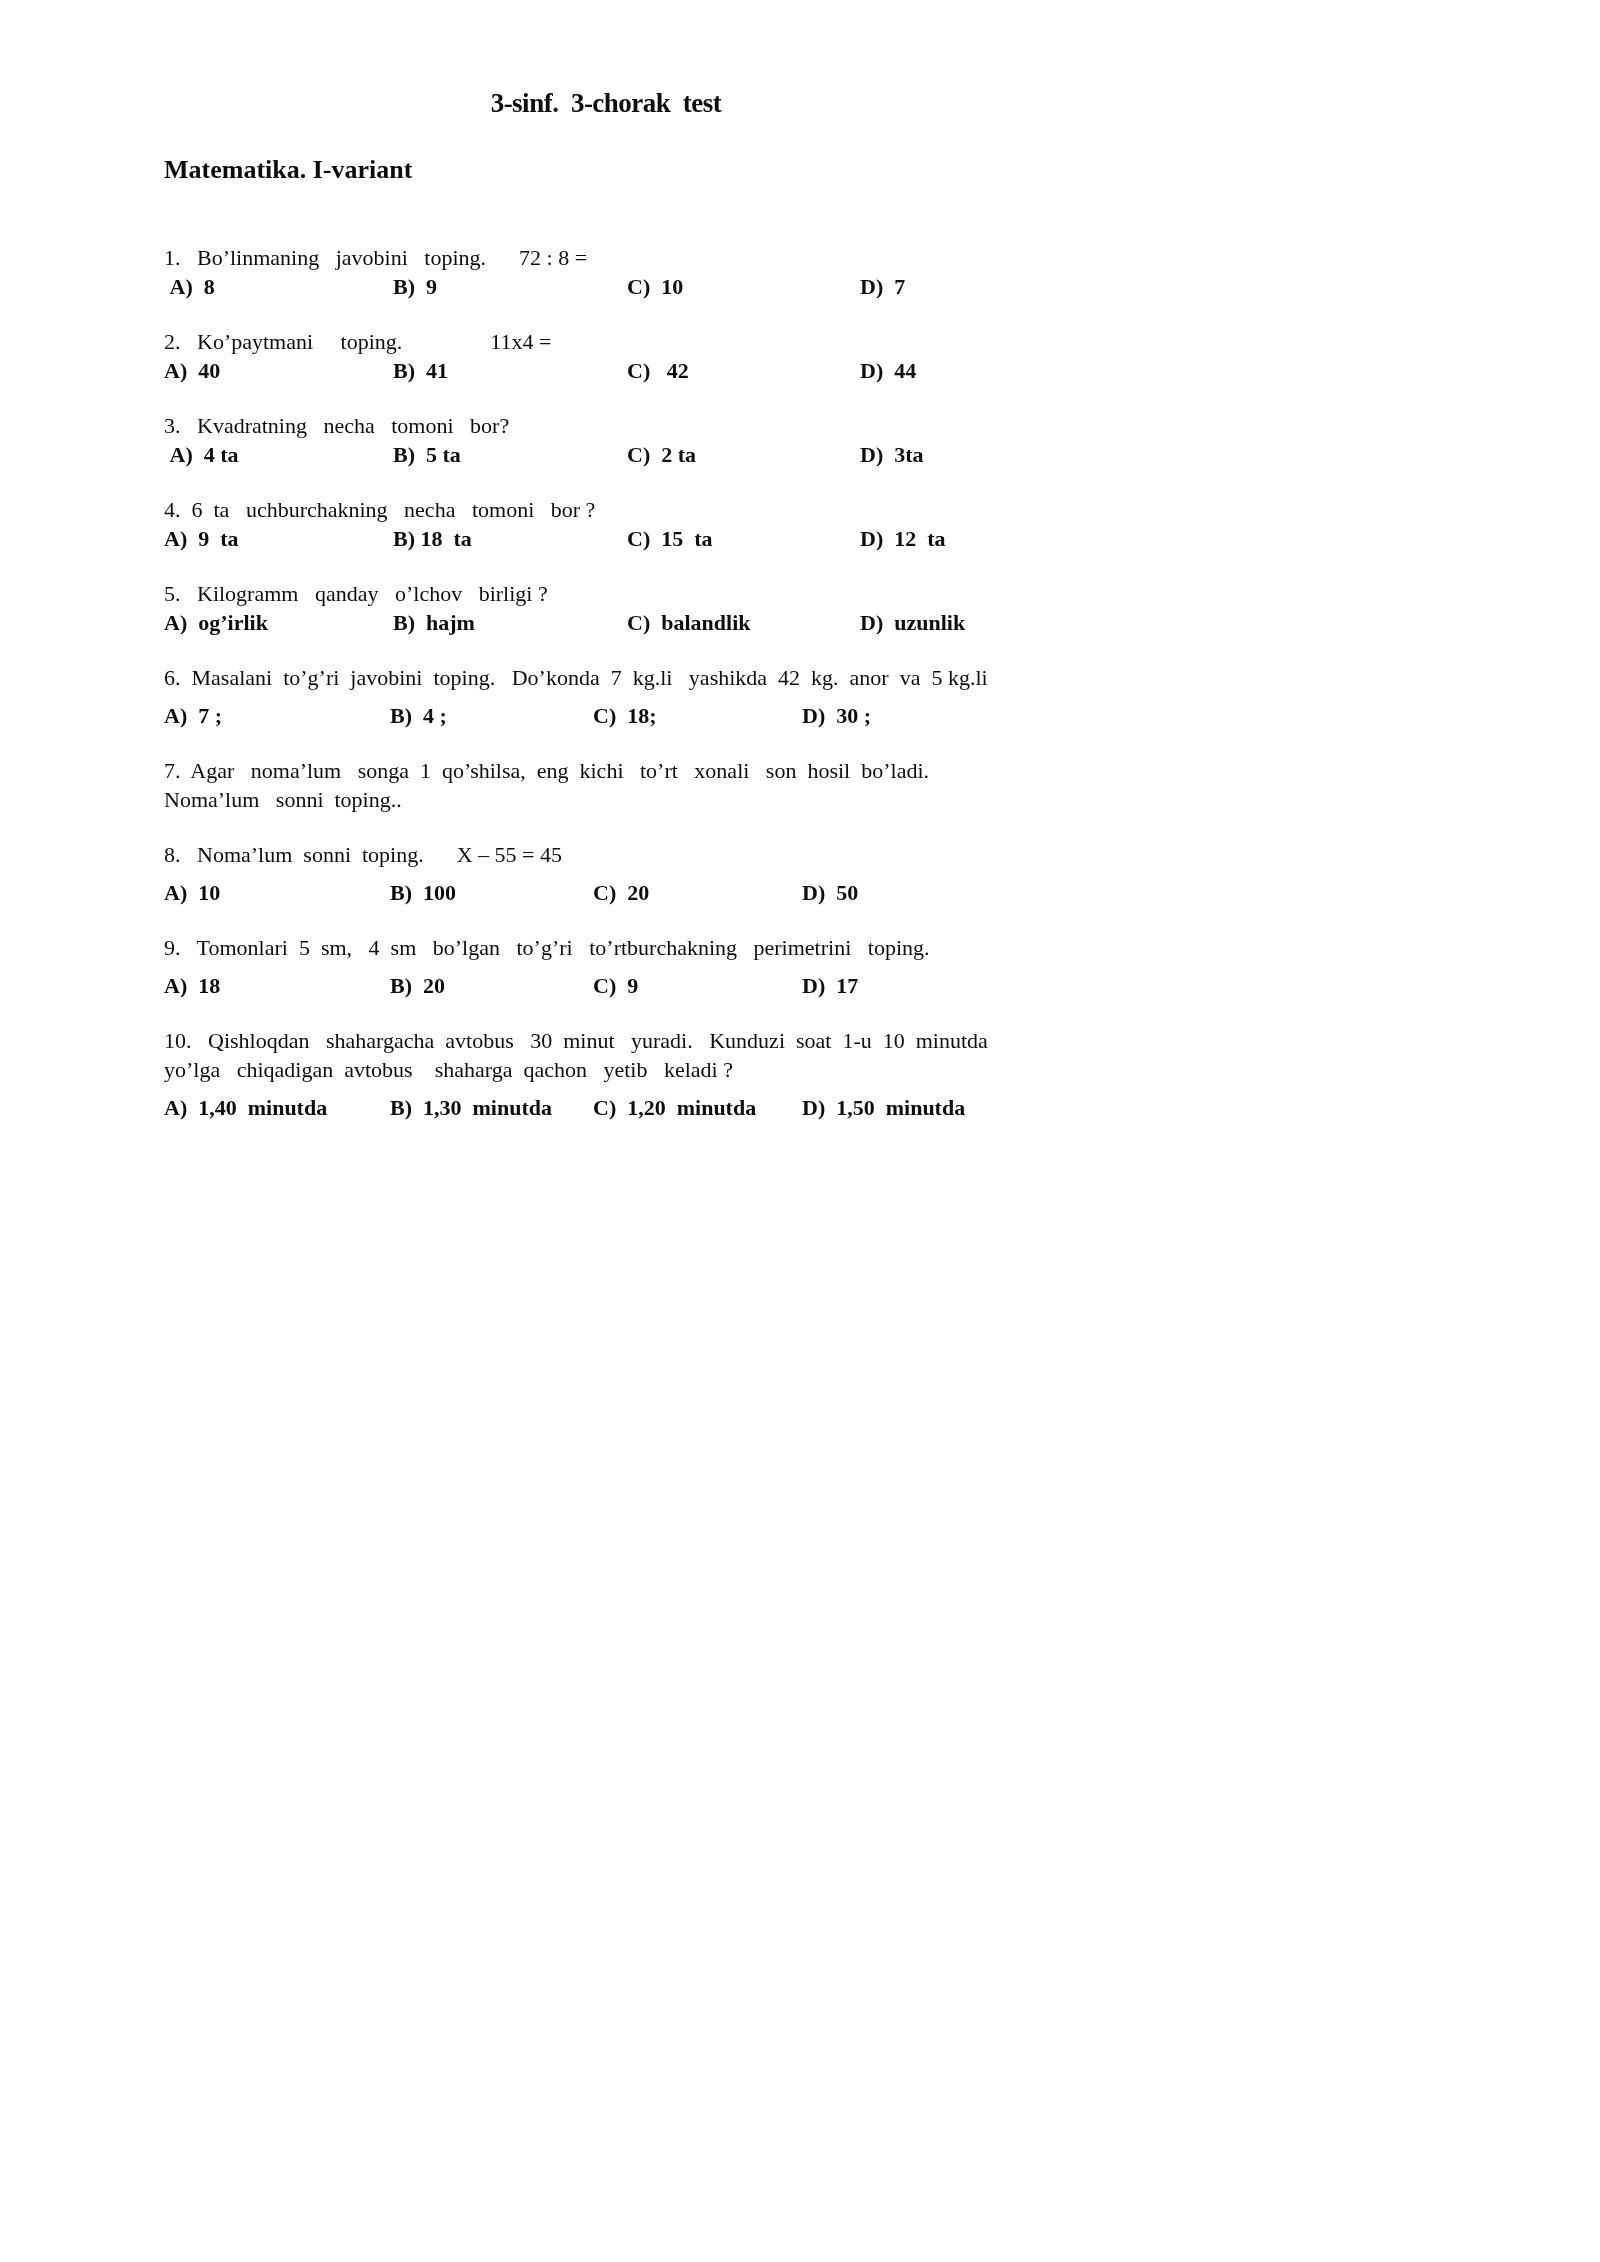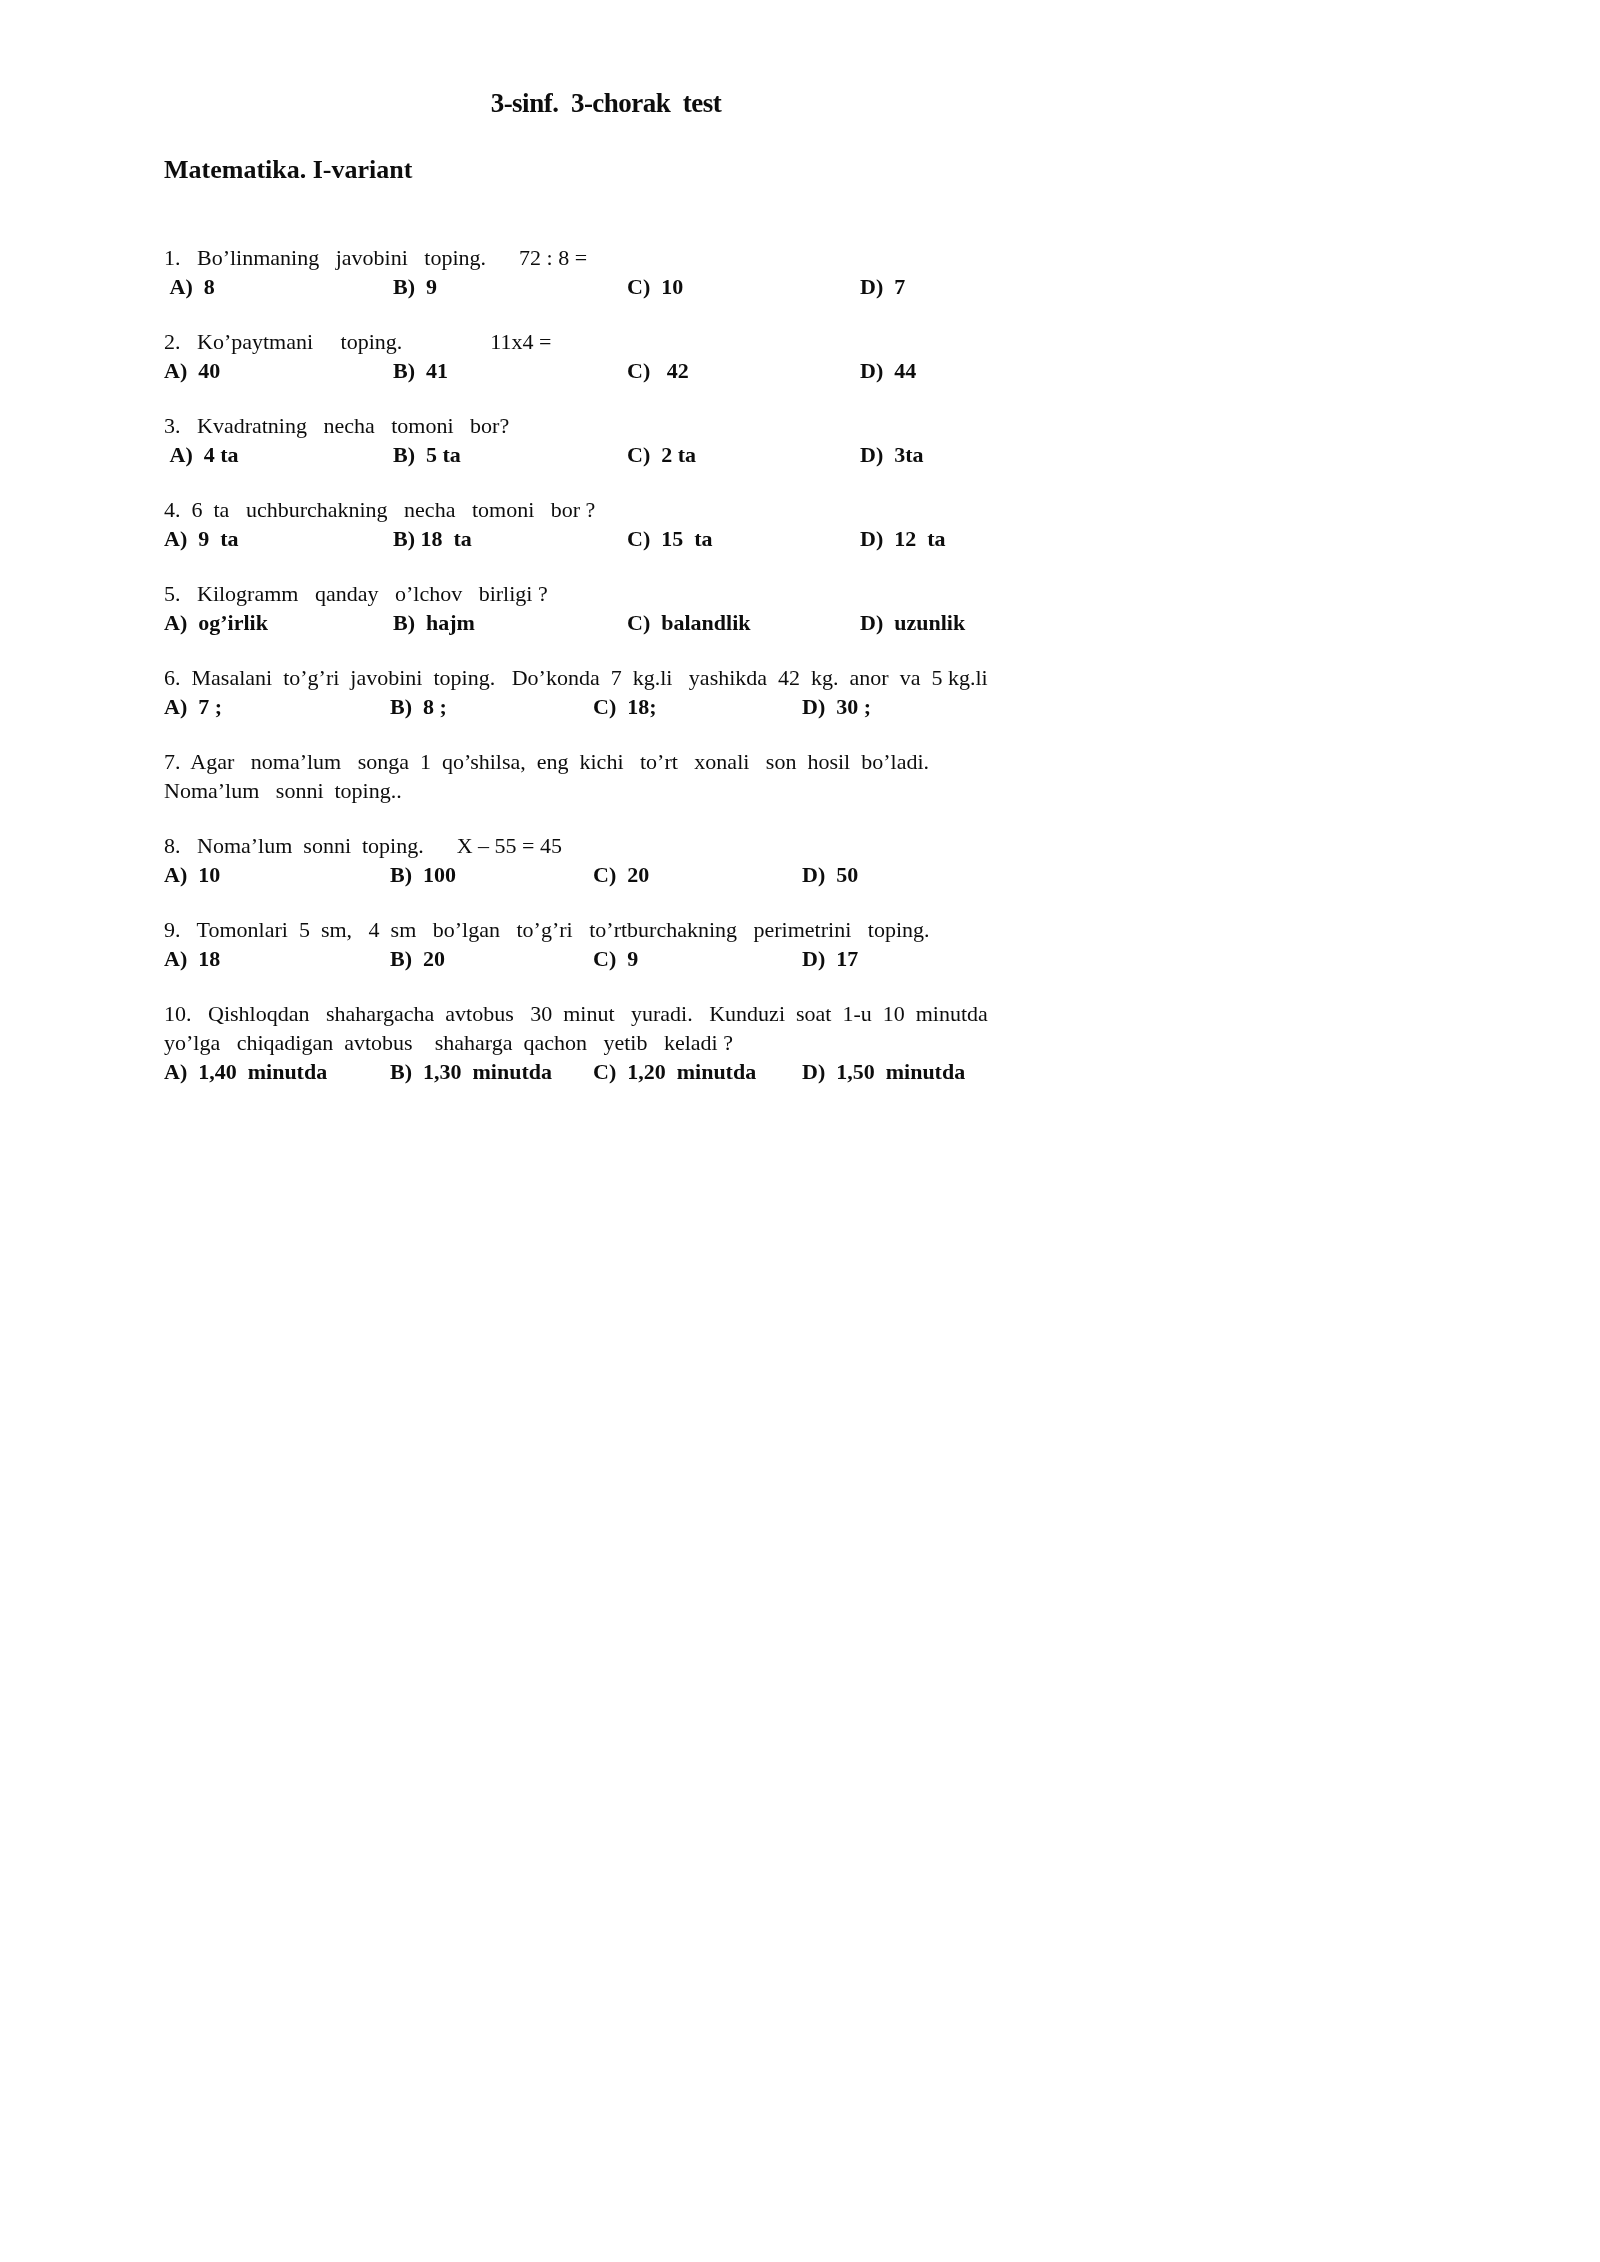--- a/index.html
+++ b/index.html
@@ -48,20 +48,21 @@
   .opts {
     display: grid;
     font-size: 22px;
     line-height: 29px;
   }
   .opts.wide {
     grid-template-columns: 229px 234px 233px auto;
   }
   .opts.narrow {
     grid-template-columns: 226px 203px 209px auto;
+    margin-top: 9px;
   }
   .opt {
     white-space: pre-wrap;
     font-weight: bold;
   }
 </style>
 </head>
 <body>
 
 <div class="page">
@@ -118,21 +119,21 @@
         <span class="opt">B)  hajm</span>
         <span class="opt">C)  balandlik</span>
         <span class="opt">D)  uzunlik</span>
       </div>
     </div>
 
     <div class="question">
       <div class="qline">6.  Masalani  to’g’ri  javobini  toping.   Do’konda  7  kg.li   yashikda  42  kg.  anor  va  5 kg.li</div>
       <div class="opts narrow">
         <span class="opt">A)  7 ;</span>
-        <span class="opt">B)  8 ;</span>
+        <span class="opt">B)  4 ;</span>
         <span class="opt">C)  18;</span>
         <span class="opt">D)  30 ;</span>
       </div>
     </div>
 
     <div class="question">
       <div class="qline">7.  Agar   noma’lum   songa  1  qo’shilsa,  eng  kichi   to’rt   xonali   son  hosil  bo’ladi.</div>
       <div class="qline">Noma’lum   sonni  toping..</div>
     </div>
 

